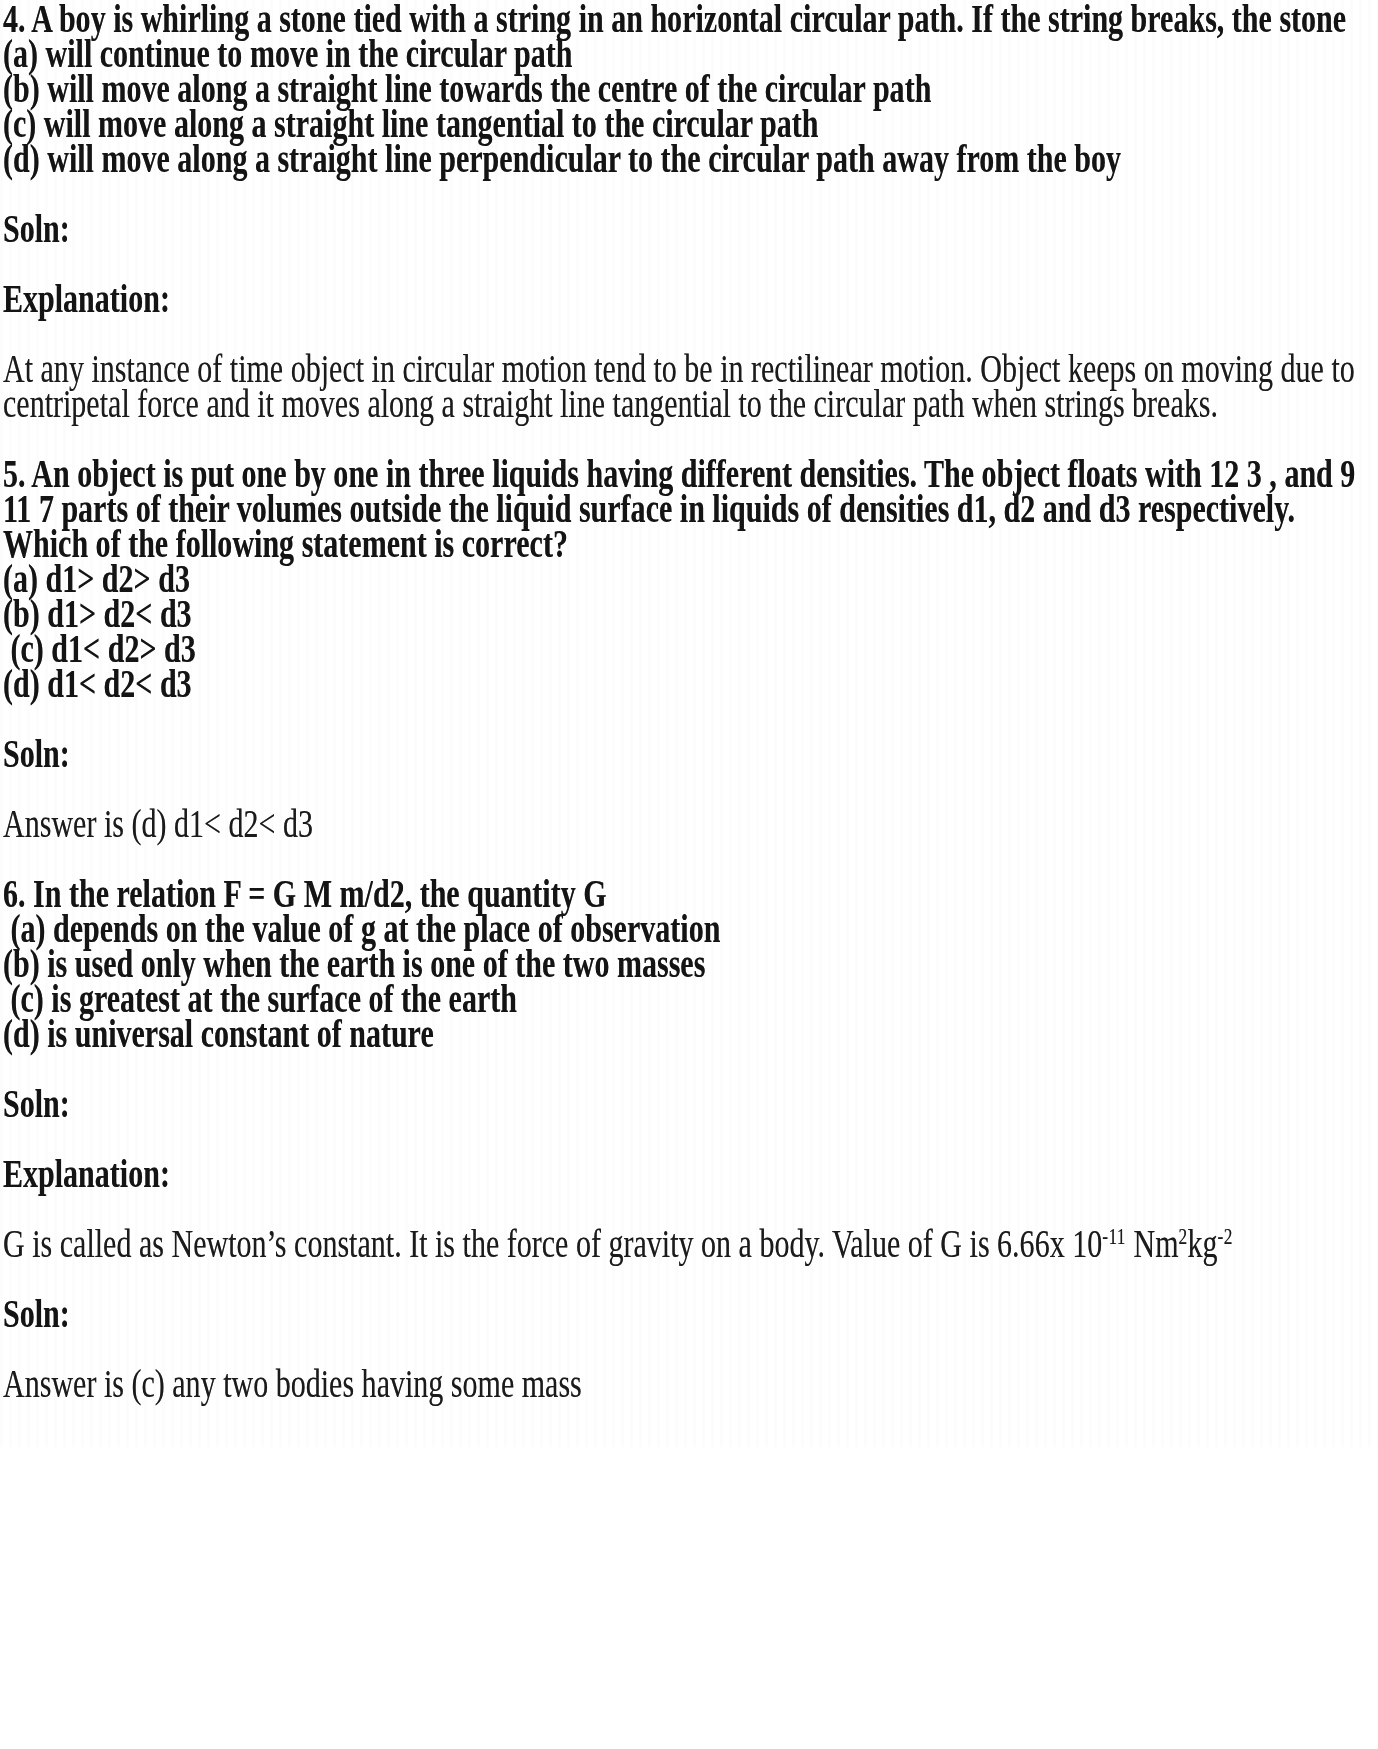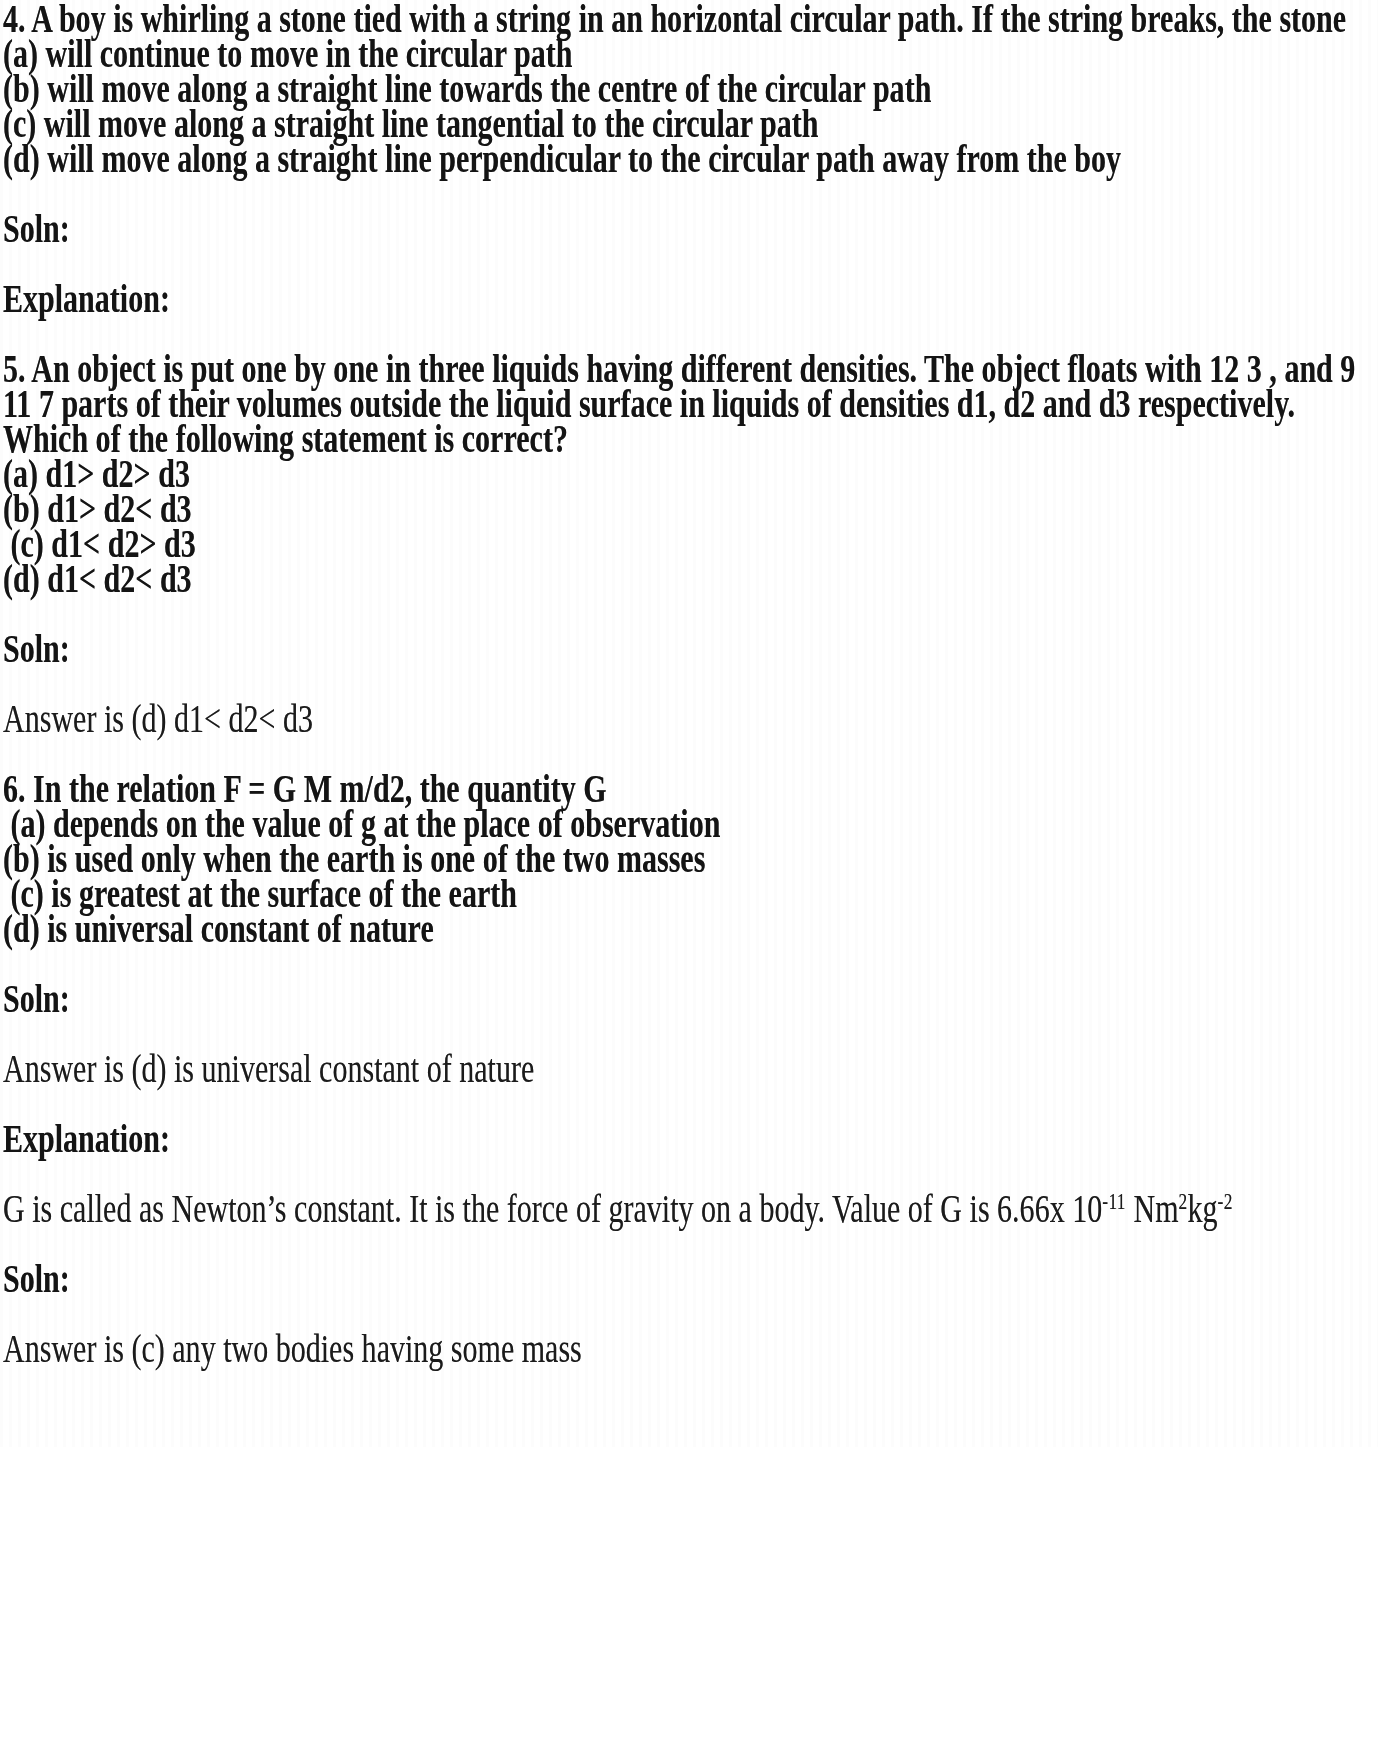--- a/index.html
+++ b/index.html
@@ -49,20 +49,24 @@
       <div class="ln">(b) will move along a straight line towards the centre of the circular path</div>
       <div class="ln">(c) will move along a straight line tangential to the circular path</div>
       <div class="ln">(d) will move along a straight line perpendicular to the circular path away from the boy</div>
     </div>
     <div class="block bold">
       <div class="ln">Soln:</div>
     </div>
     <div class="block bold">
       <div class="ln">Explanation:</div>
     </div>
+    <div class="block regular">
+      <div class="ln">At any instance of time object in circular motion tend to be in rectilinear motion. Object keeps on moving due to</div>
+      <div class="ln">centripetal force and it moves along a straight line tangential to the circular path when strings breaks.</div>
+    </div>
     <div class="block bold">
       <div class="ln">5. An object is put one by one in three liquids having different densities. The object floats with 12 3 , and 9</div>
       <div class="ln">11 7 parts of their volumes outside the liquid surface in liquids of densities d1, d2 and d3 respectively.</div>
       <div class="ln">Which of the following statement is correct?</div>
       <div class="ln">(a) d1&gt; d2&gt; d3</div>
       <div class="ln">(b) d1&gt; d2&lt; d3</div>
       <div class="ln"> (c) d1&lt; d2&gt; d3</div>
       <div class="ln">(d) d1&lt; d2&lt; d3</div>
     </div>
     <div class="block bold">
@@ -74,23 +78,20 @@
     <div class="block bold">
       <div class="ln">6. In the relation F = G M m/d2, the quantity G</div>
       <div class="ln"> (a) depends on the value of g at the place of observation</div>
       <div class="ln">(b) is used only when the earth is one of the two masses</div>
       <div class="ln"> (c) is greatest at the surface of the earth</div>
       <div class="ln">(d) is universal constant of nature</div>
     </div>
     <div class="block bold">
       <div class="ln">Soln:</div>
     </div>
-    <div class="block regular">
-      <div class="ln">Answer is (d) is universal constant of nature</div>
-    </div>
     <div class="block bold">
       <div class="ln">Explanation:</div>
     </div>
     <div class="block regular">
       <div class="ln"><span class="run">G is called as Newton’s constant. It is the force of gravity on a body. Value of G is 6.66x 10</span><span class="sup">-11</span><span class="run"> Nm</span><span class="sup">2</span><span class="run">kg</span><span class="sup">-2</span></div>
     </div>
     <div class="block bold">
       <div class="ln">Soln:</div>
     </div>
     <div class="block regular">

